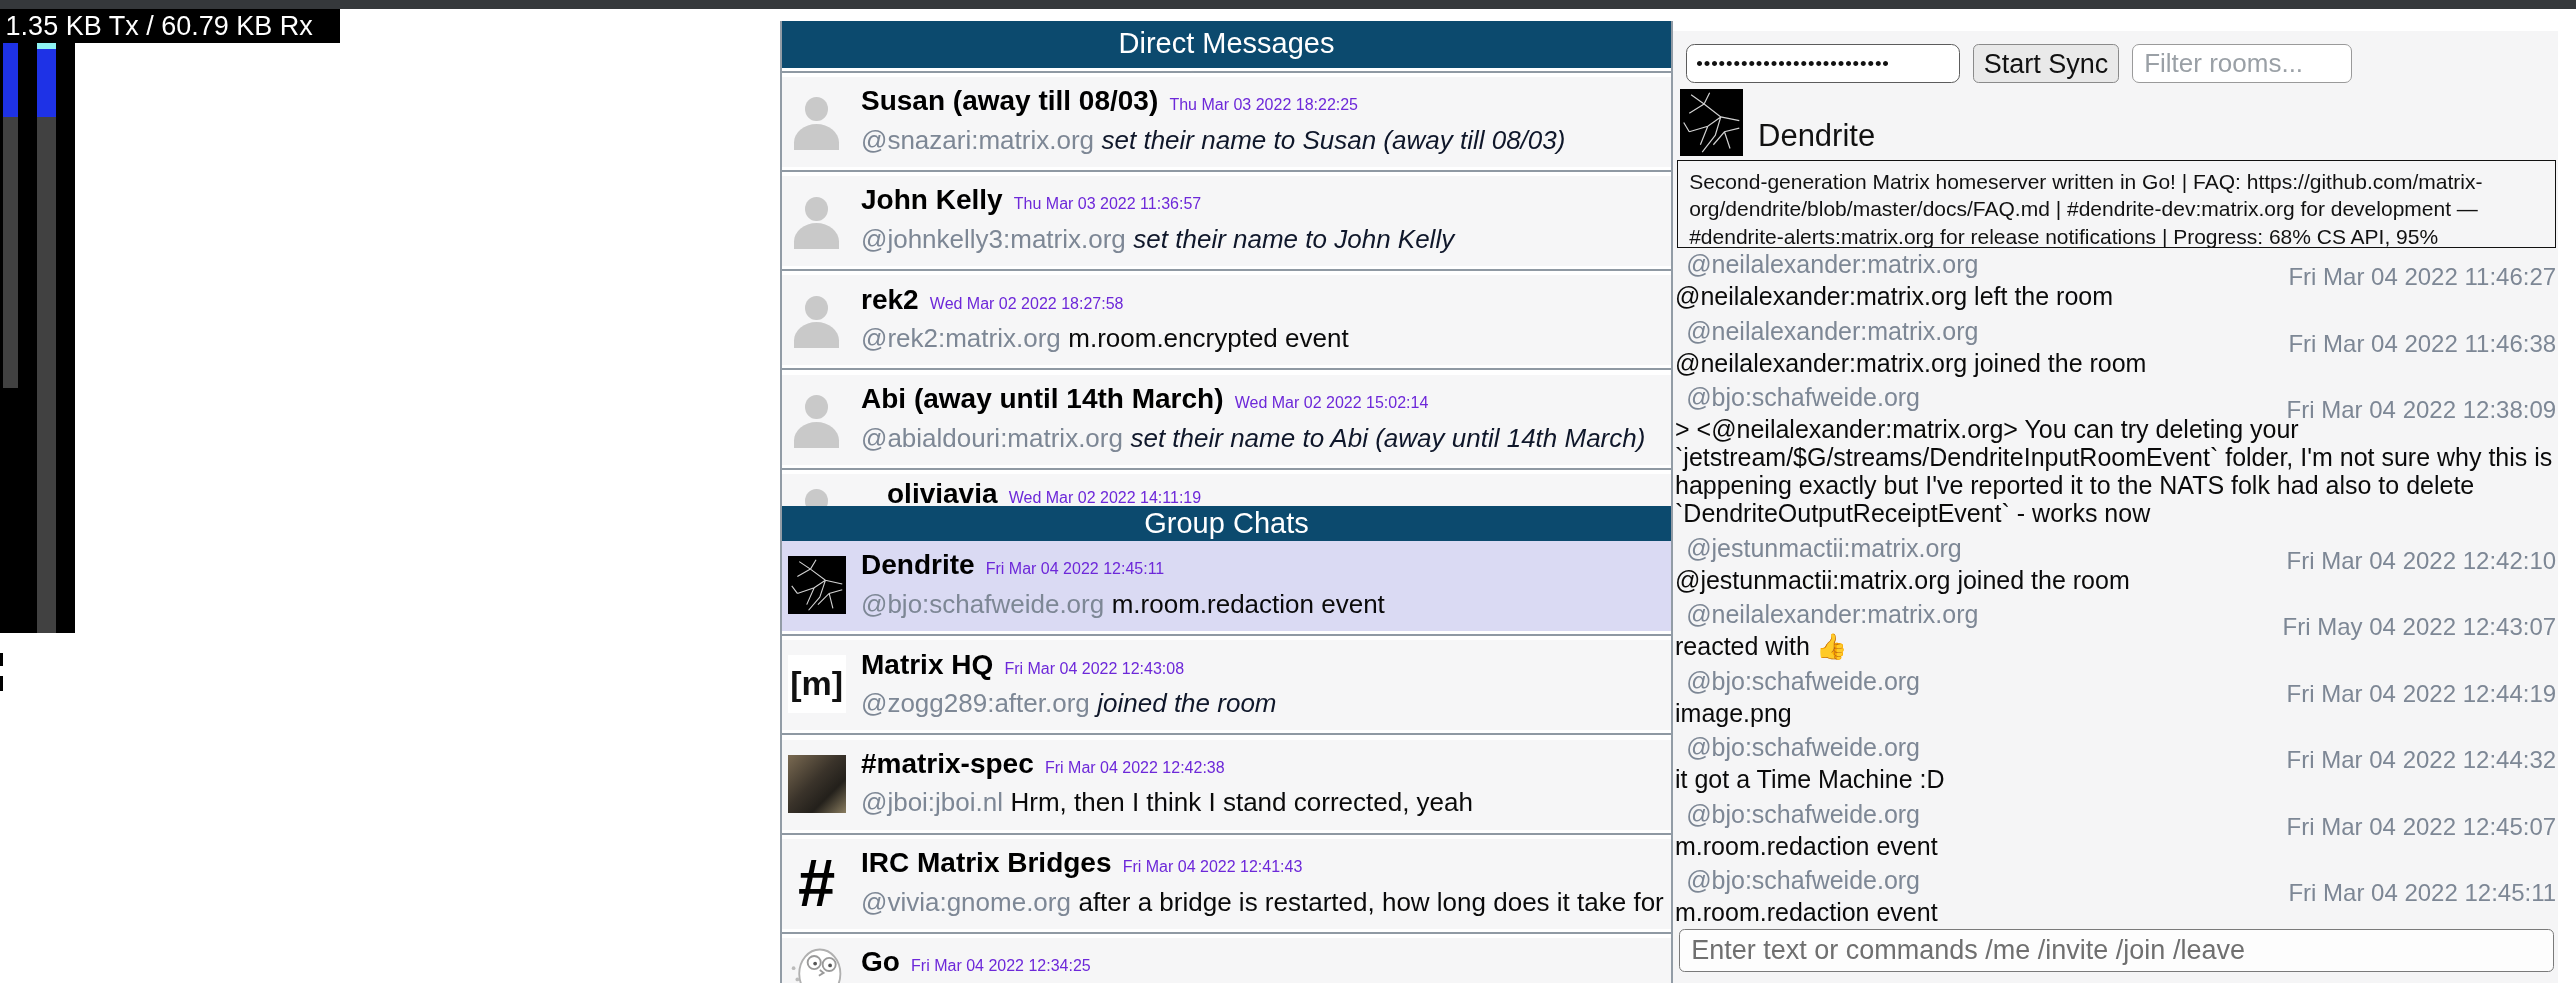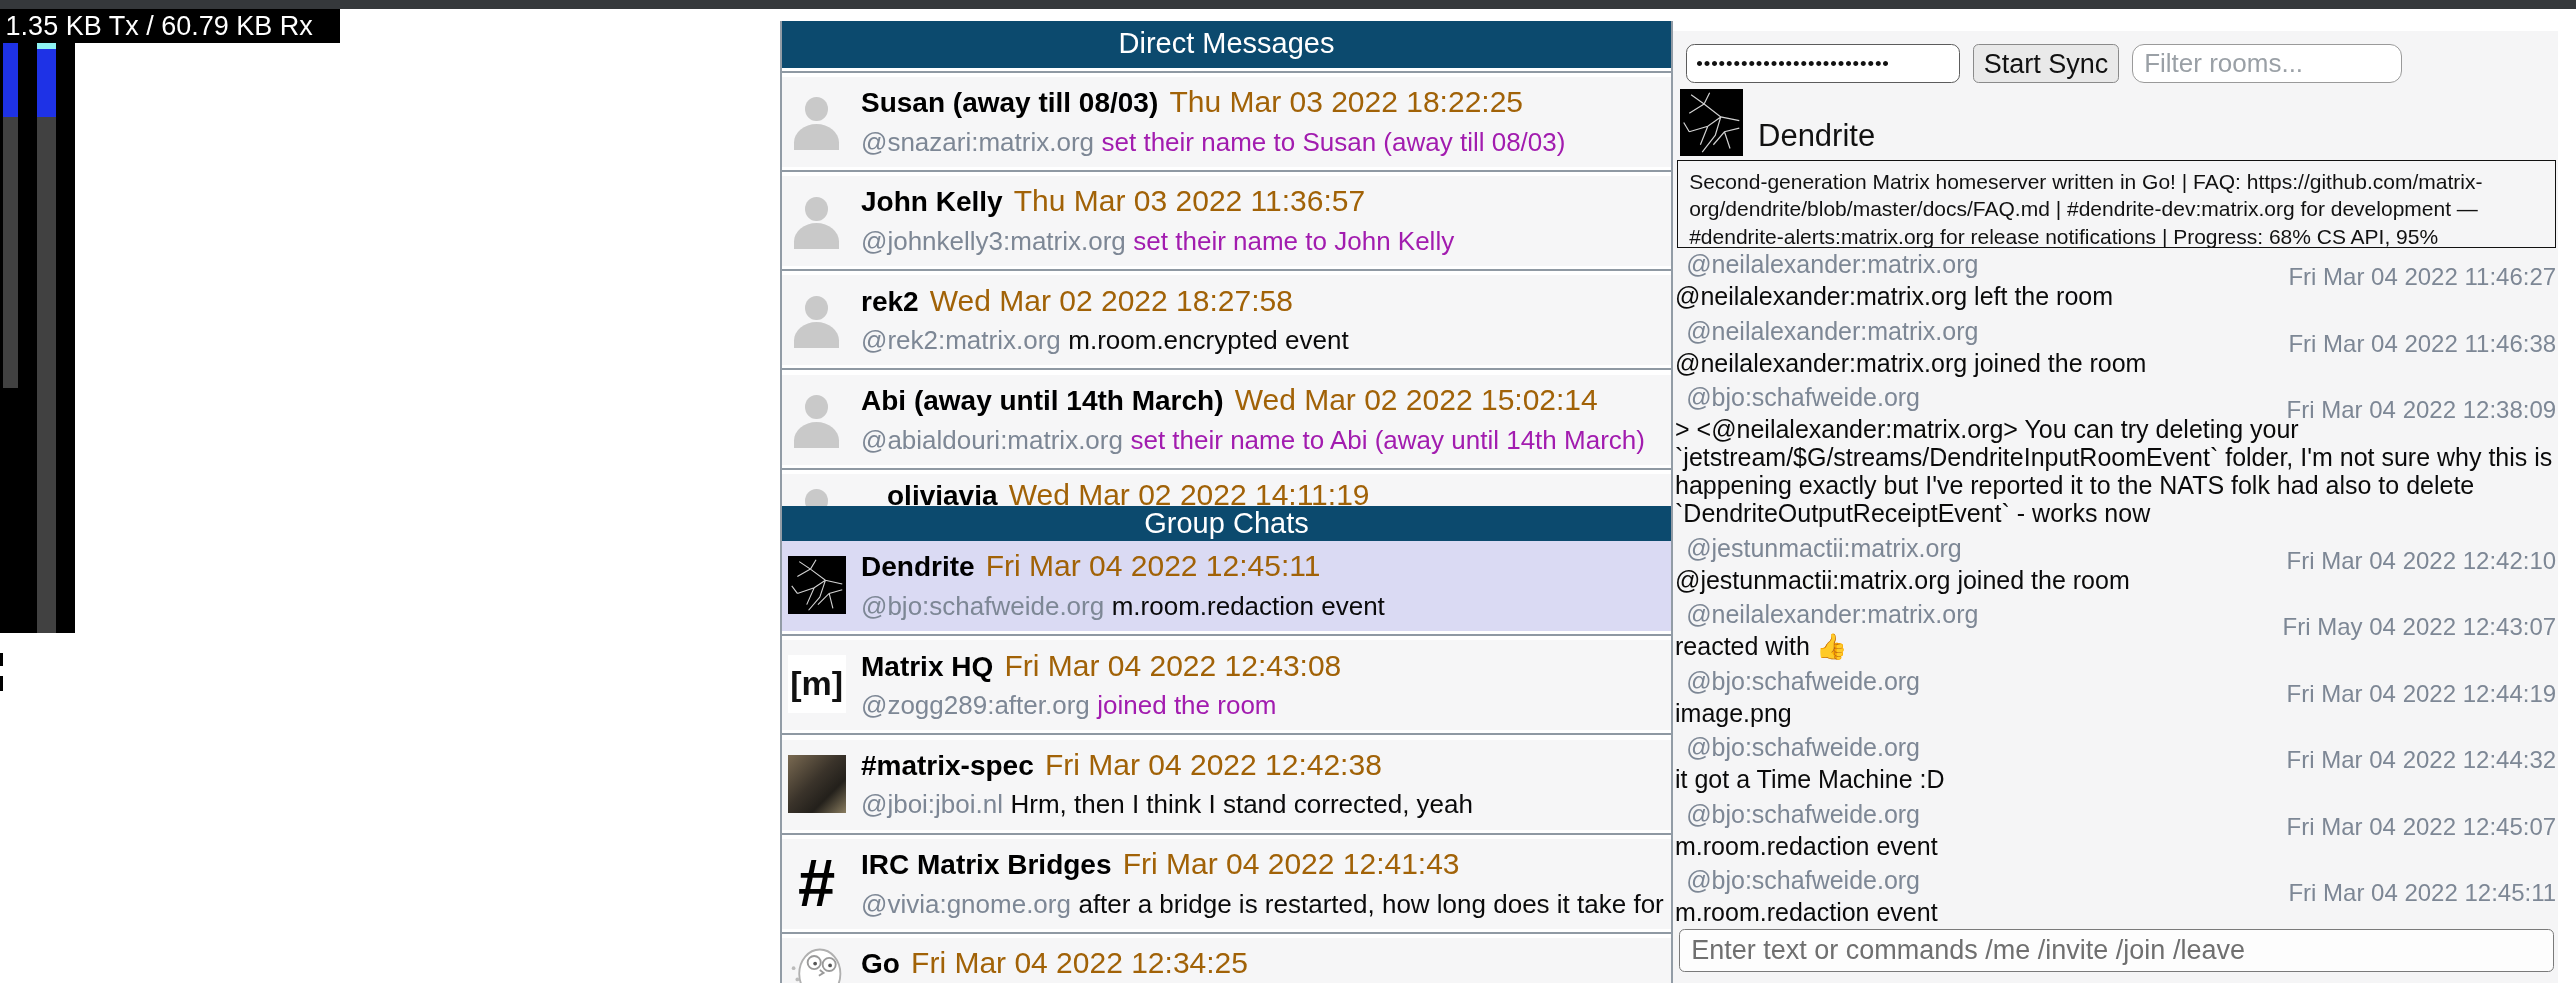--- a/index.html
+++ b/index.html
@@ -34,46 +34,46 @@
   .room.sel{background:#dadaf3;padding-left:40px;}
   .room.clip-oliv{height:32px;overflow:hidden;}
   .room.clip-go{height:49px;overflow:hidden;}
   .avatar{position:absolute;left:5.6px;top:15px;width:58px;height:58px;overflow:hidden;}
   .clip-oliv .avatar{top:9.3px;}
   .clip-go .avatar{top:3.7px;}
   .rlines{position:absolute;left:79px;top:8.4px;right:5.6px;overflow:hidden;white-space:nowrap;}
   .clip-oliv .rlines{top:3.7px;margin-left:26px;}
   .clip-go .rlines{top:7.5px;}
   .rname{font-size:28px;font-weight:bold;color:#000;}
-  .rts{font-size:30px;color:#a16207;margin-left:11.2px;}
+  .rts{font-size:16px;color:#6d28d9;margin-left:11.2px;}
   .rline2{margin-top:7.5px;overflow:hidden;white-space:nowrap;font-size:26px;}
   .rsender{color:#7d8795;}
   .rprev{margin-left:7.5px;}
-  .rprev.muted{color:#a21caf;}
+  .rprev.muted{color:#0f172a;font-style:italic;}
   .rprev.strong{color:#0a0a0a;}
 
   
   .person{background:transparent;}
   .person .head{position:absolute;left:17.7px;top:5.6px;width:22.4px;height:24px;border-radius:50%;background:#c9c9c9;}
   .person .body{position:absolute;left:6.5px;top:32px;width:45px;height:37px;border-radius:50% 50% 0 0;background:#c9c9c9;}
   .av-dendrite{background:#000;}
   .av-matrix{background:#fff;color:#111;font-size:34px;font-weight:bold;text-align:center;line-height:56px;}
   .av-photo{background:linear-gradient(135deg,#7a6a52 0%,#3a332a 45%,#23201b 70%,#8a7d60 100%);}
   .av-hash{background:transparent;color:#000;font-size:67px;font-weight:bold;line-height:58px;text-align:center;}
   .av-gopher{background:transparent;}
 
   
   #rightbg{position:absolute;left:1673px;top:31px;width:885px;height:953px;background:#f5f5f6;}
   .field{box-sizing:border-box;position:absolute;background:#fff;font-family:"Liberation Sans",sans-serif;}
   #pwd{left:1686px;top:44px;width:274px;height:39px;border:1.9px solid #5c5c5c;border-radius:8.4px;
     font-size:18.7px;letter-spacing:0.9px;padding:0 9.3px;color:#111;}
   #syncbtn{position:absolute;left:1973px;top:44px;width:146px;height:39px;background:#e9e9e9;
     border:1.9px solid #8a8a8a;border-radius:5.6px;font-size:27px;color:#111;box-sizing:border-box;
     font-family:"Liberation Sans",sans-serif;line-height:34px;text-align:center;padding:0;}
-  #filter{left:2132px;top:44px;width:270px;height:39px;border:1.9px solid #9a9a9a;border-radius:12px;
+  #filter{left:2132px;top:44px;width:220px;height:39px;border:1.9px solid #9a9a9a;border-radius:7px;
     font-size:26px;padding:0 11.2px;color:#c2410c;}
   #filter::placeholder{color:#9aa0a6;}
   .roomavatar{position:absolute;left:1680px;top:89px;width:63px;height:67px;background:#000;overflow:hidden;}
   #roomtitle{position:absolute;left:1758px;top:118px;font-size:31px;color:#111;}
   #topicbox{position:absolute;left:1677px;top:160px;width:879px;height:88px;box-sizing:border-box;
     border:1.9px solid #111;background:#f5f5f6;padding:6.5px 11.2px;font-size:21px;line-height:1.33;
     color:#111;overflow:hidden;overflow-wrap:anywhere;}
   #msgs{position:absolute;left:1675px;top:250px;width:883px;}
   .mhead{position:relative;height:32px;}
   .msender{margin-left:11.2px;font-size:25px;color:#7d8795;}

